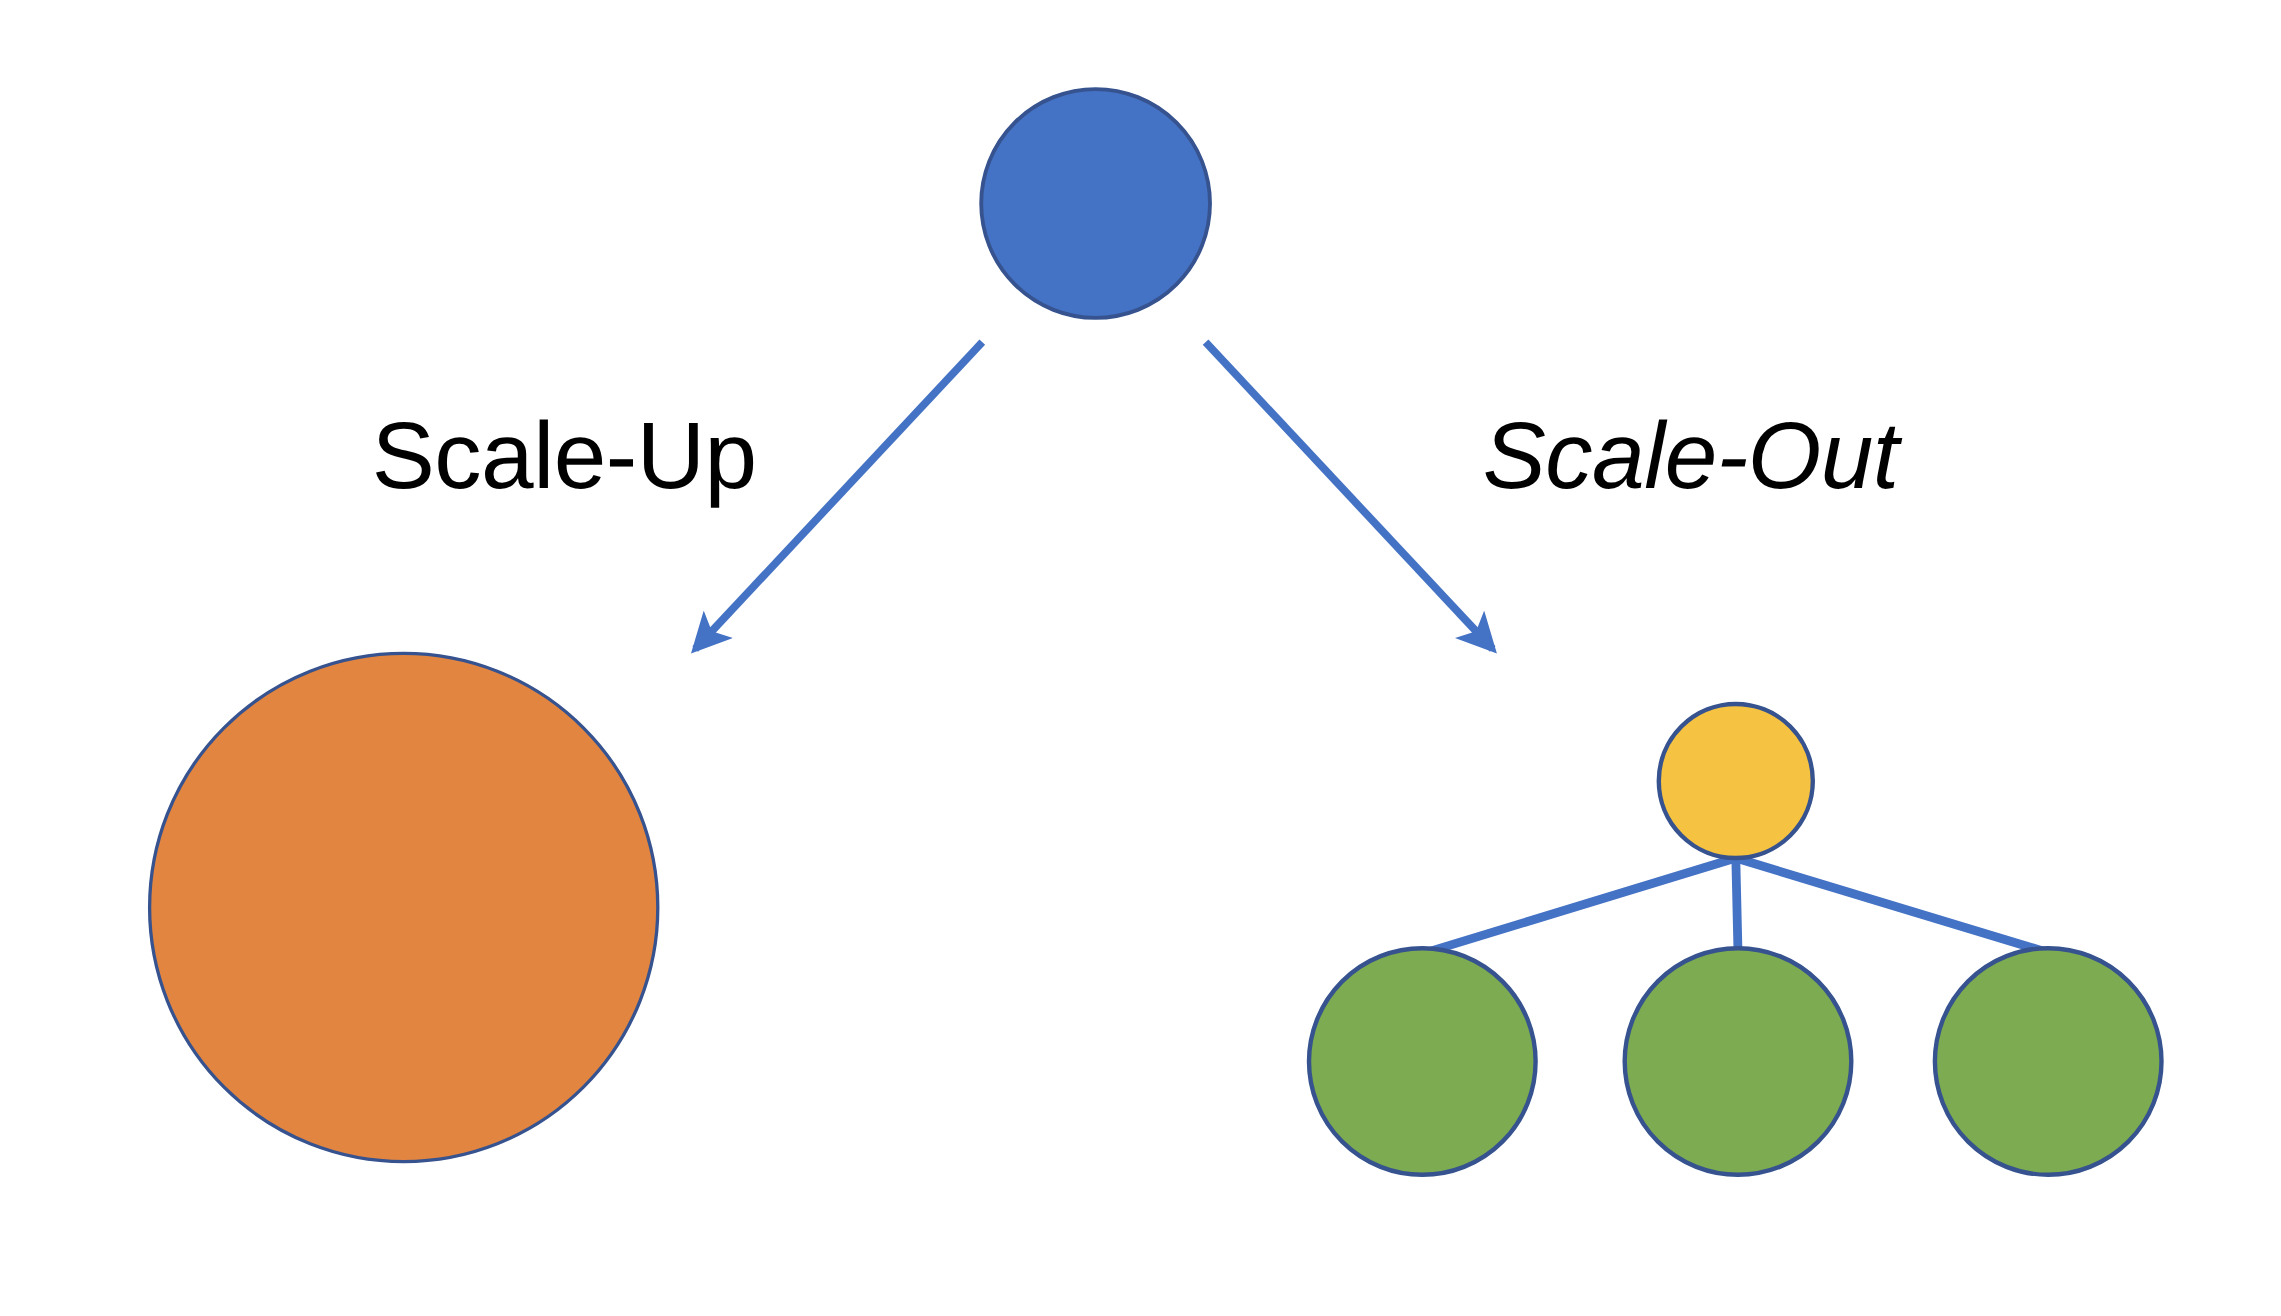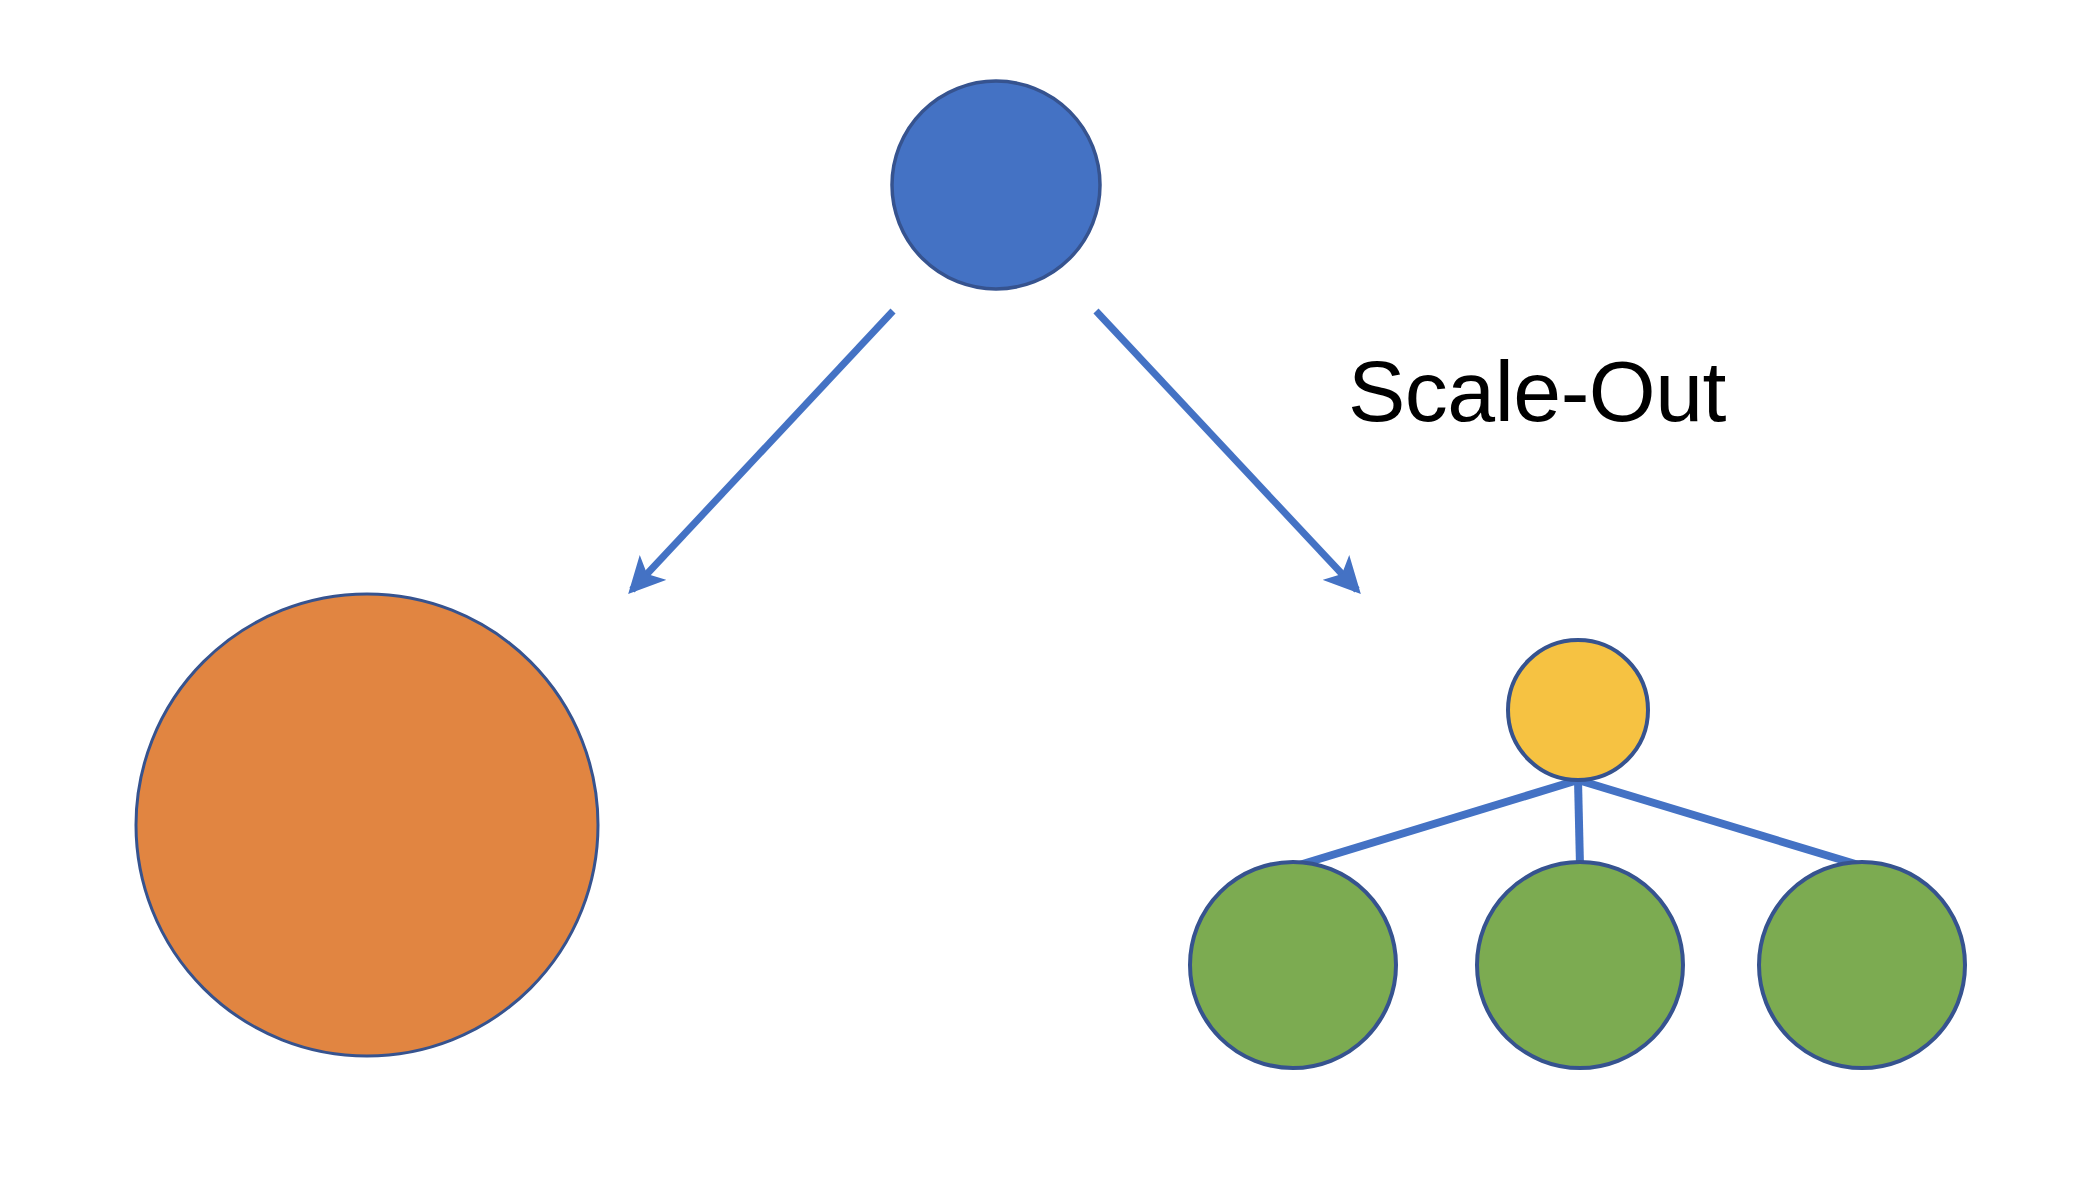--- a/index.html
+++ b/index.html
@@ -34,21 +34,22 @@
     line-height: 1;
     white-space: nowrap;
     letter-spacing: -0.5px;
   }
   #label-scale-up {
     left: 338px;
     top: 372px;
   }
   #label-scale-out {
     left: 1348px;
-    top: 348px;
+    top: 372px;
+    font-style: italic;
   }
 </style>
 </head>
 <body>
 
 <div id="canvas">
 
   <svg id="diagram-svg" viewBox="0 0 2074 1196">
 
     <defs>
@@ -75,16 +76,17 @@
       <circle id="scale-out-worker-2" cx="1580" cy="965" r="103" fill="#7CAB51" stroke="#36538F" stroke-width="4"></circle>
       <circle id="scale-out-worker-3" cx="1862" cy="965" r="103" fill="#7CAB51" stroke="#36538F" stroke-width="4"></circle>
 
       <circle id="scale-out-head" cx="1578" cy="710" r="70" fill="#F6C242" stroke="#36538F" stroke-width="4"></circle>
 
       <circle id="root-node" cx="996" cy="185" r="104" fill="#4472C4" stroke="#36538F" stroke-width="3.5"></circle>
     </g>
 
   </svg>
 
+  <div class="label" id="label-scale-up">Scale-Up</div>
 
   <div class="label" id="label-scale-out">Scale-Out</div>
 
 </div>
 
 </body></html>

